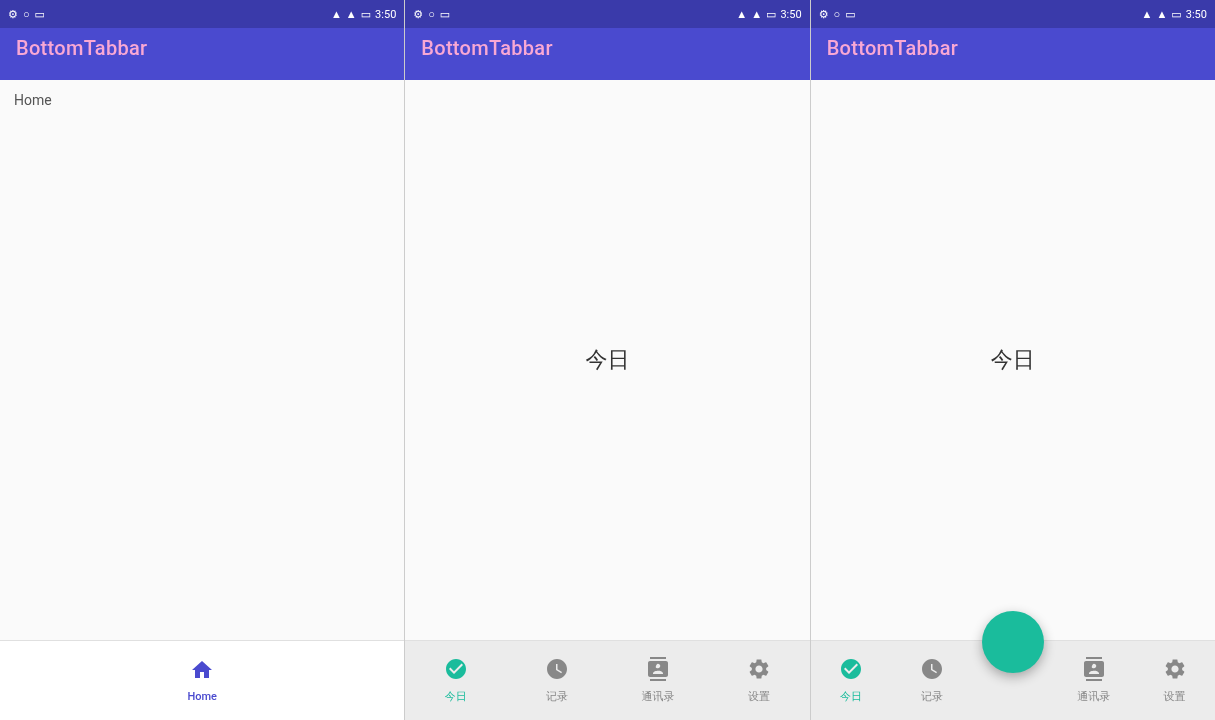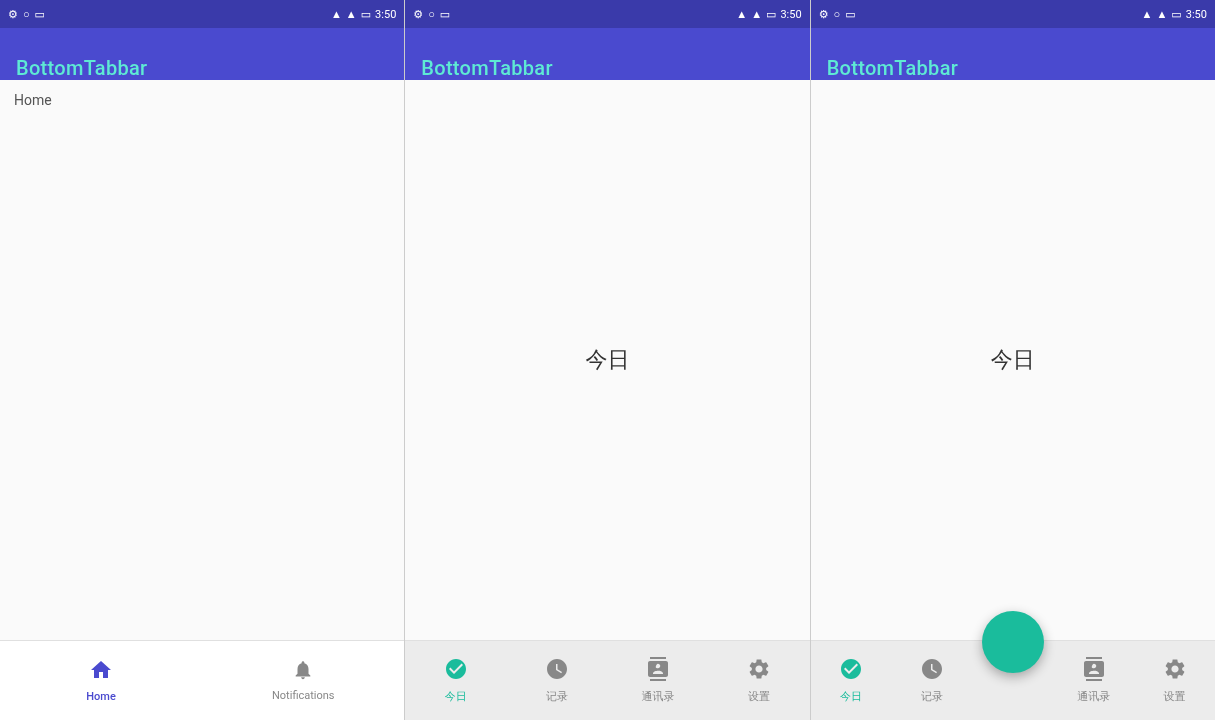--- a/index.html
+++ b/index.html
@@ -56,23 +56,23 @@
       align-items: center;
       gap: 4px;
       font-size: 11px;
     }
 
     
     .app-bar {
       height: 52px;
       background: #4a4acf;
       display: flex;
-      align-items: flex-end;
-      padding: 0 16px;
-      color: #5eead4;
+      align-items: flex-start;
+      padding: 8px 16px;
+      color: #f9a8d4;
       font-size: 20px;
       font-weight: 500;
       letter-spacing: 0.3px;
     }
 
     
     .content-area {
       flex: 1;
       display: flex;
       align-items: center;
@@ -186,28 +186,20 @@
 
     <div class="bottom-nav">
       <div class="nav-item">
         <span class="nav-icon active">
           <svg class="home-svg" viewBox="0 0 24 24" fill="#4a4acf">
             <path d="M10 20v-6h4v6h5v-8h3L12 3 2 12h3v8z"></path>
           </svg>
         </span>
         <span class="nav-label active">Home</span>
       </div>
-      <div class="nav-item">
-        <span class="nav-icon">
-          <svg class="bell-svg" viewBox="0 0 24 24" fill="#888">
-            <path d="M12 22c1.1 0 2-.9 2-2h-4c0 1.1.9 2 2 2zm6-6v-5c0-3.07-1.64-5.64-4.5-6.32V4c0-.83-.67-1.5-1.5-1.5s-1.5.67-1.5 1.5v.68C7.63 5.36 6 7.92 6 11v5l-2 2v1h16v-1l-2-2z"></path>
-          </svg>
-        </span>
-        <span class="nav-label">Notifications</span>
-      </div>
     </div>
   </div>
 
   <div class="screen">
 
     <div class="status-bar">
       <div class="status-left">
         <span>⚙</span>
         <span>○</span>
         <span>▭</span>

